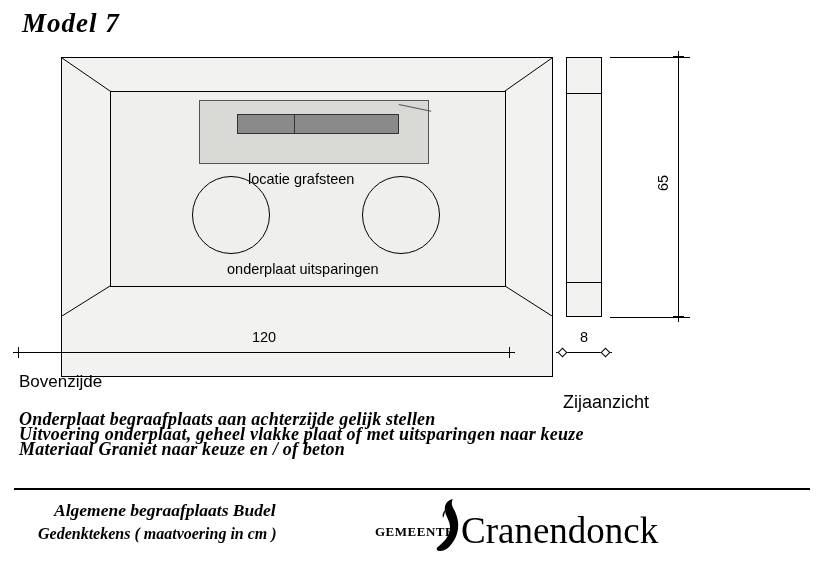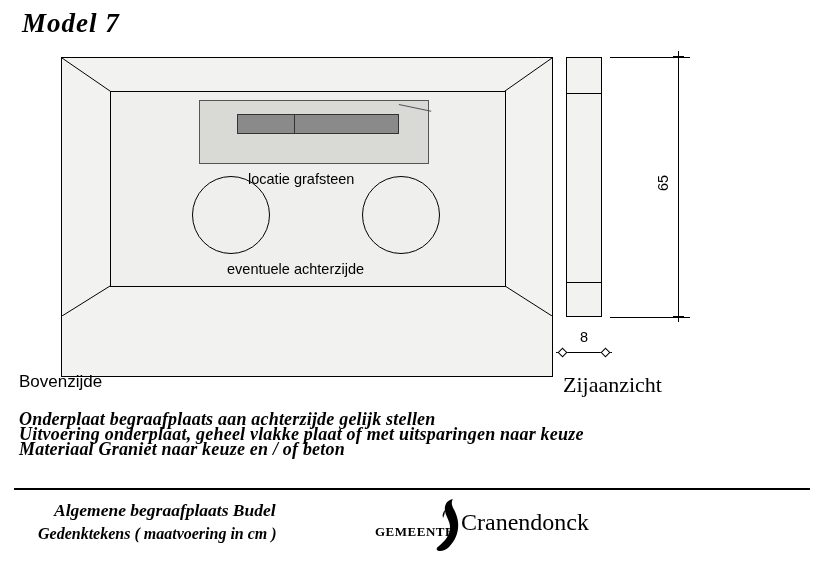--- a/index.html
+++ b/index.html
@@ -232,23 +232,22 @@
   #dim-8 .dim-text {
     position: absolute;
     left: 0; right: 0; top: -16px;
     text-align: center;
     font-size: 14.5px;
   }
 
   #cap-zij {
     position: absolute;
     left: 563px;
-    top: 372px;
-    font-size: 22px;
-    font-family: Liberation Serif, serif;
+    top: 392px;
+    font-size: 18px;
   }
 
   
   #notes {
     position: absolute;
     left: 19px;
     top: 412px;
     font-family: "Liberation Serif", serif;
     font-style: italic;
     font-weight: bold;
@@ -301,21 +300,21 @@
     font-family: "Liberation Serif", serif;
     font-size: 13px;
     font-weight: bold;
     letter-spacing: 0.5px;
   }
   #logo-name {
     position: absolute;
     left: 86px;
     top: 14px;
     font-family: "Liberation Serif", serif;
-    font-size: 24px;
+    font-size: 37px;
     letter-spacing: 0px;
   }
   #logo-swan {
     position: absolute;
     left: 58px;
     top: 2px;
   }
 
   #contact {
     position: absolute;
@@ -349,23 +348,29 @@
 
     <div id="stone-area"></div>
     <div id="stone-bar"></div>
     <div id="stone-bar-split"></div>
     <div id="stone-diag"></div>
 
     <div class="circle" id="circle-left"></div>
     <div class="circle" id="circle-right"></div>
 
     <div class="plate-label" id="label-locatie">locatie  grafsteen</div>
-    <div class="plate-label" id="label-uitsparingen">eventuele  achterzijde</div>
+    <div class="plate-label" id="label-uitsparingen">onderplaat  uitsparingen</div>
   </div>
 
+  <div id="dim-120">
+    <div class="line"></div>
+    <div class="tick-marker" style="left:-5px;"></div>
+    <div class="tick-marker" style="left:486px;"></div>
+    <div class="dim-text">120</div>
+  </div>
 
   <div id="cap-boven">Bovenzijde</div>
 
   <div id="sideview"></div>
   <div id="side-line-top"></div>
   <div id="side-line-bottom"></div>
 
   <div id="dim-65-line"></div>
   <div class="hline-ext" style="left:610px;top:57px;width:80px;"></div>
   <div class="hline-ext" style="left:610px;top:317px;width:80px;"></div>

